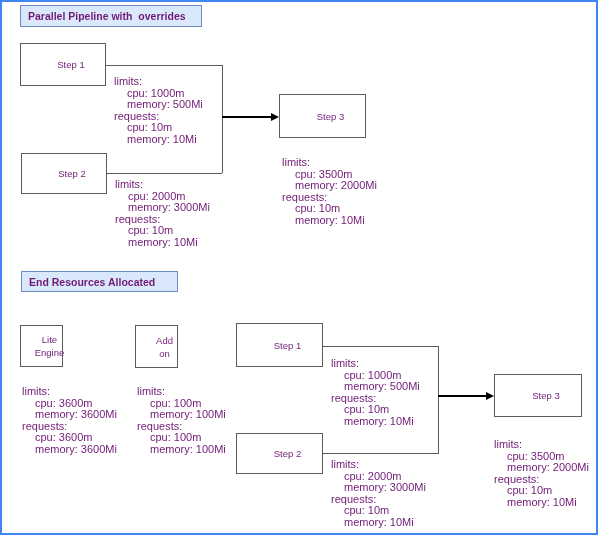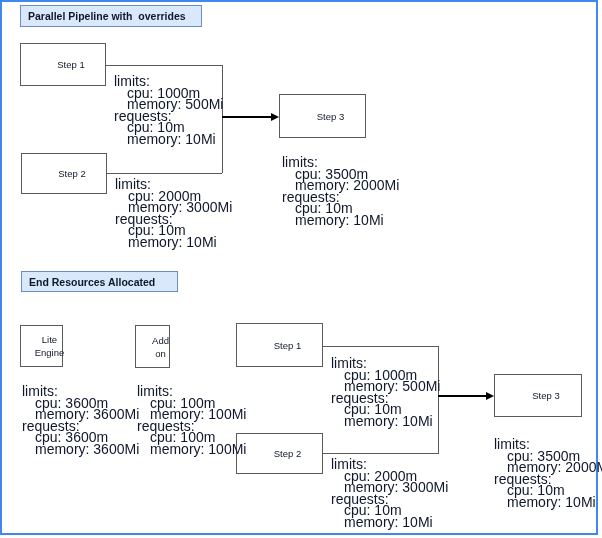--- a/index.html
+++ b/index.html
@@ -2,21 +2,21 @@
 <html><head>
 <meta charset="utf-8">
 <style>
   html, body { margin: 0; padding: 0; background: #ffffff; }
   .canvas {
     position: relative;
     width: 602px;
     height: 538px;
     background: #ffffff;
     font-family: "Liberation Sans", sans-serif;
-    color: #0f172a;
+    color: #701a75;
     overflow: hidden;
   }
   .frame {
     position: absolute;
     left: 0; top: 0;
     width: 598px; height: 535px;
     border: 2px solid #4187f4;
     box-sizing: border-box;
   }
   .title-box {
@@ -40,21 +40,21 @@
     flex-direction: column;
     align-items: center;
     justify-content: center;
     font-size: 9.5px;
     text-align: center;
     line-height: 13px;
     padding-left: 16px;
   }
   .res {
     position: absolute;
-    font-size: 14px;
+    font-size: 11px;
     line-height: 11.6px;
     white-space: nowrap;
   }
   .res div.ind { padding-left: 13px; }
   .cline { position: absolute; background: #5b5b5b; }
   .aline { position: absolute; background: #000000; }
   .ahead {
     position: absolute;
     width: 0; height: 0;
     border-top: 4px solid transparent;
@@ -110,21 +110,21 @@
     <div class="ind">cpu: 10m</div>
     <div class="ind">memory: 10Mi</div>
   </div>
 
   <div class="title-box" style="left:21px; top:271px; width:157px; height:21px;">End Resources Allocated</div>
 
   <div class="node" style="left:20px; top:325px; width:43px; height:42px;">
     <span>Lite</span>
     <span>Engine</span>
   </div>
-  <div class="node" style="left:135px; top:325px; width:35px; height:43px;">
+  <div class="node" style="left:135px; top:325px; width:43px; height:43px;">
     <span>Add on</span>
   </div>
   <div class="node" style="left:236px; top:323px; width:87px; height:44px;">
     <span>Step 1</span>
   </div>
   <div class="node" style="left:236px; top:433px; width:87px; height:41px;">
     <span>Step 2</span>
   </div>
   <div class="node" style="left:494px; top:374px; width:88px; height:43px;">
     <span>Step 3</span>

